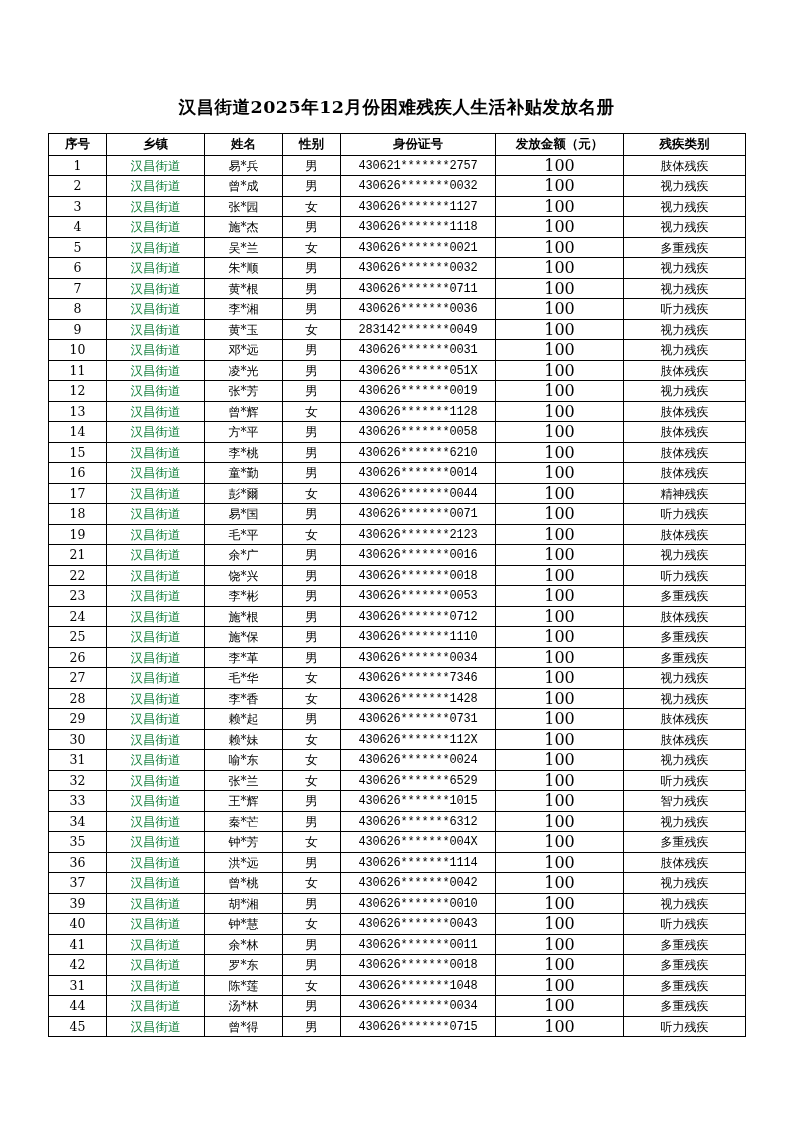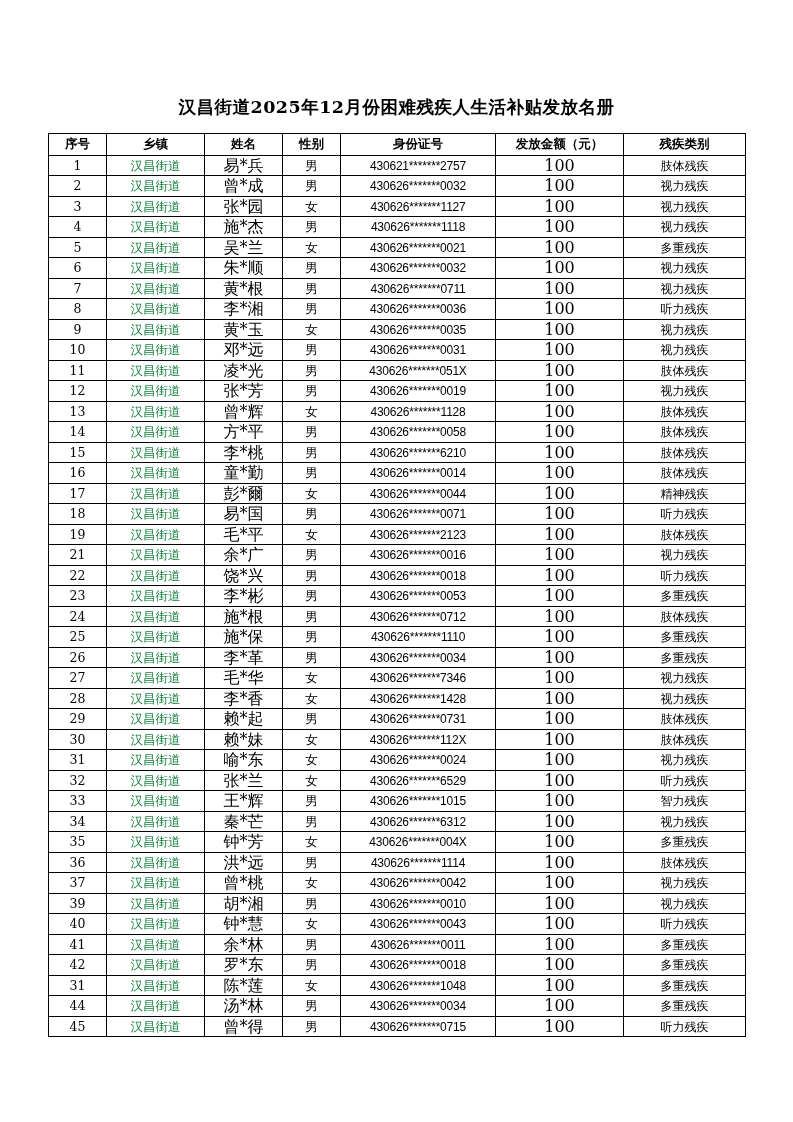--- a/index.html
+++ b/index.html
@@ -56,28 +56,28 @@
     font-family: "DejaVu Serif", "Liberation Serif", serif;
     font-size: 12.5px;
   }
   td.c-town {
     font-family: "DejaVu Serif", "Liberation Serif", serif;
     font-size: 12.5px;
     color: #15803d;
   }
   td.c-name {
     font-family: "DejaVu Serif", "Liberation Serif", serif;
-    font-size: 16px;
+    font-size: 12px;
   }
   td.c-sex {
     font-family: "DejaVu Serif", "Liberation Serif", serif;
     font-size: 12.5px;
   }
   td.c-id {
-    font-family: Liberation Sans, sans-serif;
+    font-family: Liberation Mono, monospace;
     font-size: 12px;
     letter-spacing: -0.2px;
   }
   td.c-amt {
     font-family: "DejaVu Serif", "Liberation Serif", serif;
     font-size: 16px;
   }
   td.c-type {
     font-family: "DejaVu Serif", "Liberation Serif", serif;
     font-size: 12px;
@@ -189,21 +189,21 @@
           <td class="c-sex">男</td>
           <td class="c-id">430626*******0036</td>
           <td class="c-amt">100</td>
           <td class="c-type">听力残疾</td>
         </tr>
         <tr>
           <td class="c-idx">9</td>
           <td class="c-town">汉昌街道</td>
           <td class="c-name">黄*玉</td>
           <td class="c-sex">女</td>
-          <td class="c-id">430626*******0035</td>
+          <td class="c-id">283142*******0049</td>
           <td class="c-amt">100</td>
           <td class="c-type">视力残疾</td>
         </tr>
         <tr>
           <td class="c-idx">10</td>
           <td class="c-town">汉昌街道</td>
           <td class="c-name">邓*远</td>
           <td class="c-sex">男</td>
           <td class="c-id">430626*******0031</td>
           <td class="c-amt">100</td>

